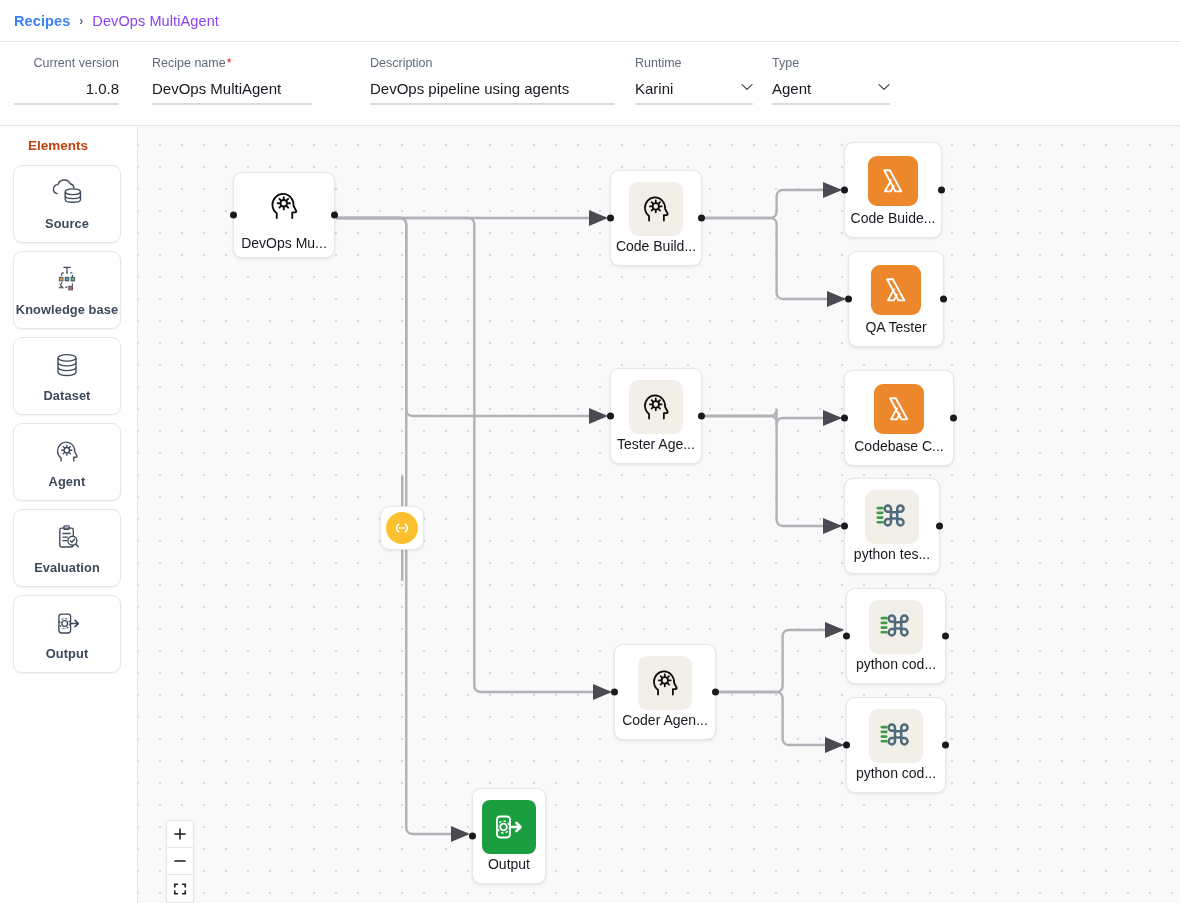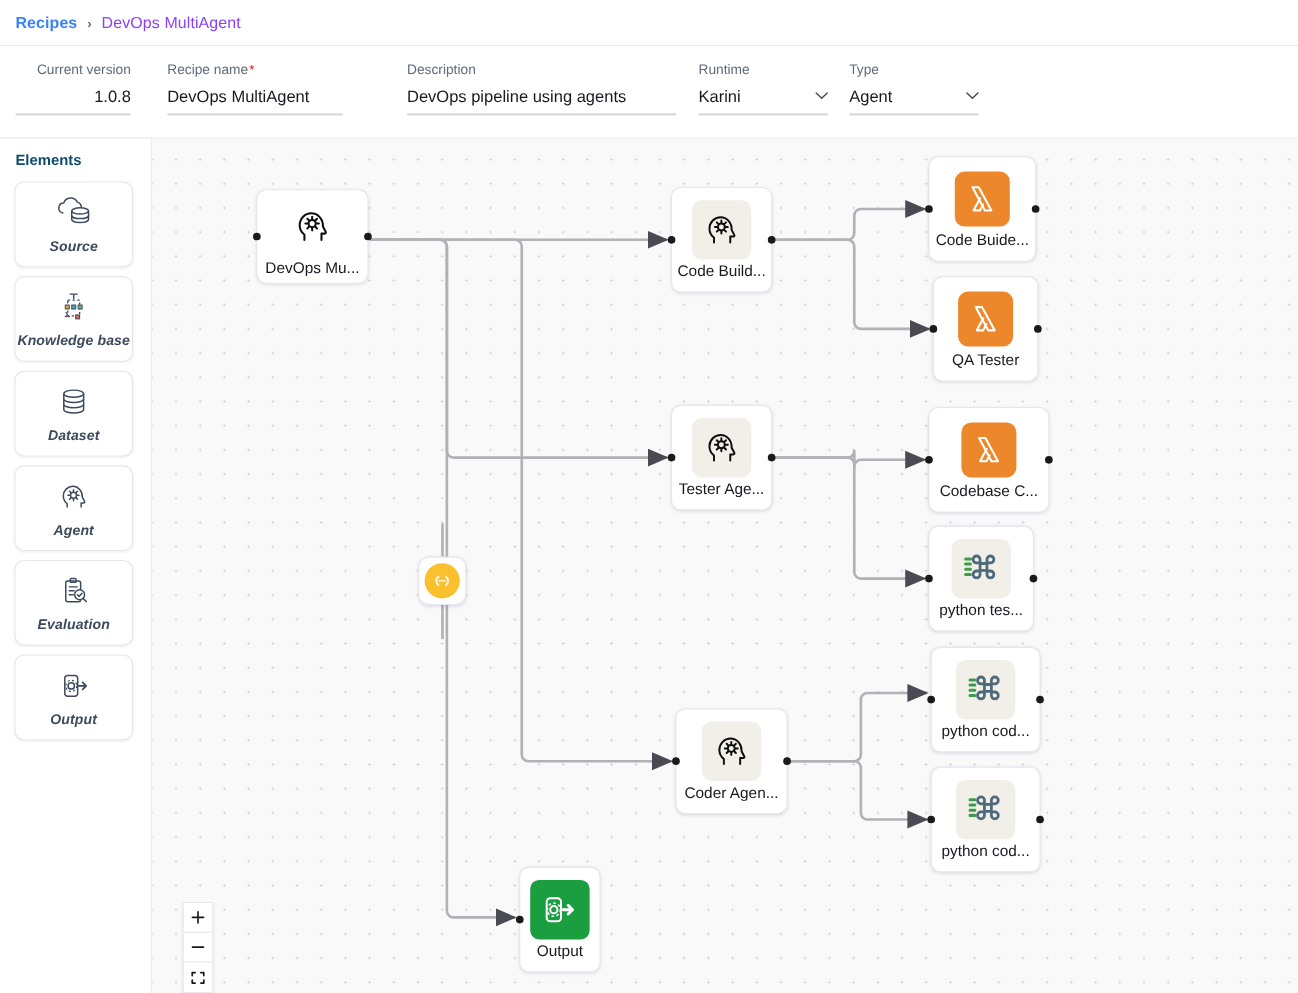--- a/index.html
+++ b/index.html
@@ -95,37 +95,36 @@
   .sidebar {
     width: 138px;
     background: #fff;
     border-right: 1px solid #e6e6e9;
     padding: 12px 0 0 0;
     flex: 0 0 138px;
   }
   .sidebar-title {
     font-size: 13.5px;
     font-weight: bold;
-    color: #0c4a6e;
-    margin: 0 0 12px 14px;
+    color: #c2410c;
+    margin: 0 0 12px 28px;
   }
   .elem-card {
     width: 108px;
     height: 78px;
     margin: 0 0 8px 13px;
     background: #fff;
     border: 1px solid #e4e7ea;
     border-radius: 9px;
     box-shadow: 0 1px 2px rgba(0,0,0,.05);
     display: flex;
     flex-direction: column;
     align-items: center;
     justify-content: center;
     gap: 5px;
-    font-style: italic;
   }
   .elem-icon { width: 36px; height: 34px; display: block; color: #3d4a5c; }
   .elem-label {
     font-size: 12.8px;
     color: #3d4a5c;
     font-weight: bold;
     letter-spacing: .1px;
   }
 
   

